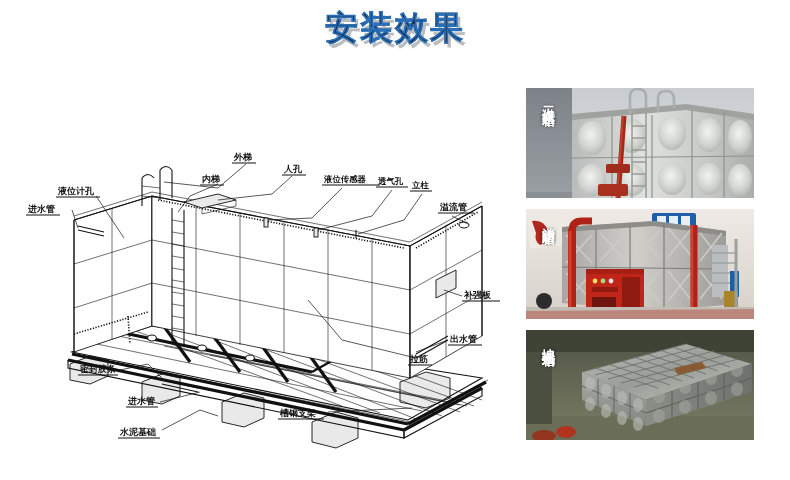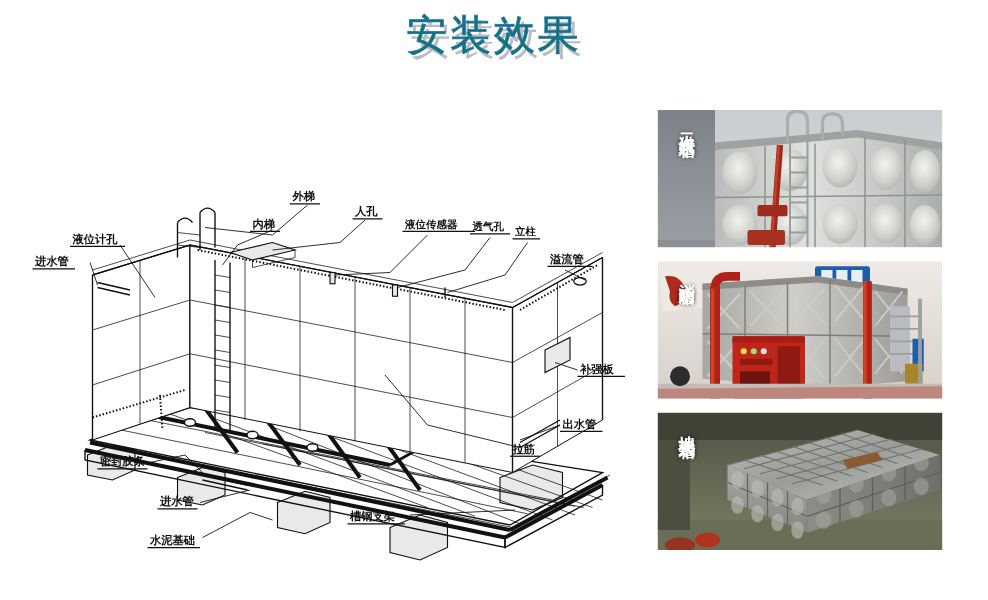--- a/index.html
+++ b/index.html
@@ -6,22 +6,22 @@
   body{
     width:790px;height:480px;background:#ffffff;overflow:hidden;
     font-family:"Liberation Sans","DejaVu Sans",sans-serif;
   }
   #page{position:relative;width:790px;height:480px;background:#fff;}
 
   
   #title-bar{position:absolute;left:0;top:0;width:790px;height:62px;}
   #page-title{
     position:absolute;left:0;top:6px;width:790px;text-align:center;
-    font-size:33px;font-weight:normal;letter-spacing:2px;
-    color:#0f766e;
+    font-size:33px;font-weight:bold;letter-spacing:2px;
+    color:#0f172a;
     text-shadow:3px 4px 0 #b9bcc0;
     font-family:"DejaVu Sans","Liberation Sans",sans-serif;
     -webkit-text-stroke:0.6px #2a6fb5;
   }
 
   
   #diagram-panel{position:absolute;left:12px;top:130px;width:500px;height:330px;}
   #diagram-svg{display:block;width:500px;height:330px;}
   .dlabel{
     font-family:"DejaVu Sans","Liberation Sans",sans-serif;

